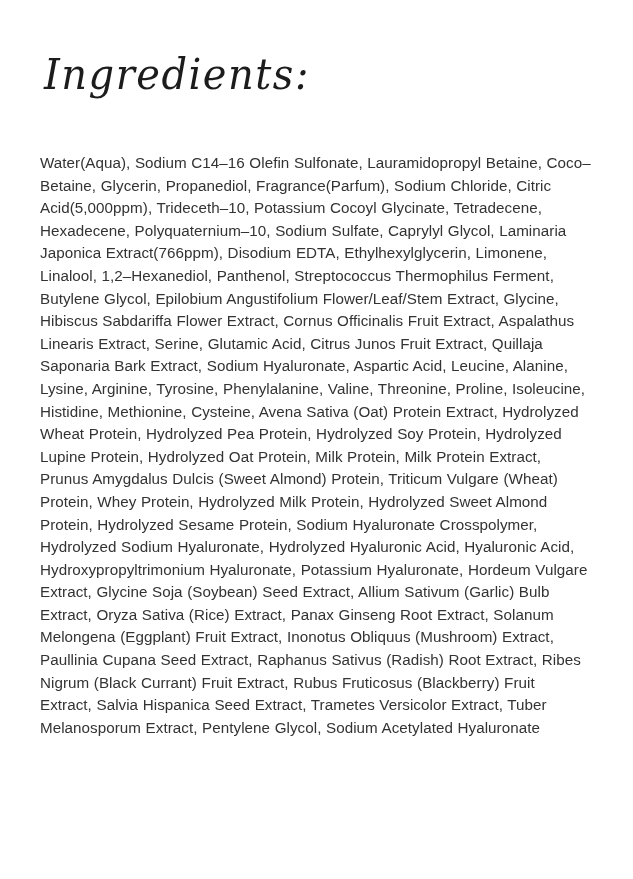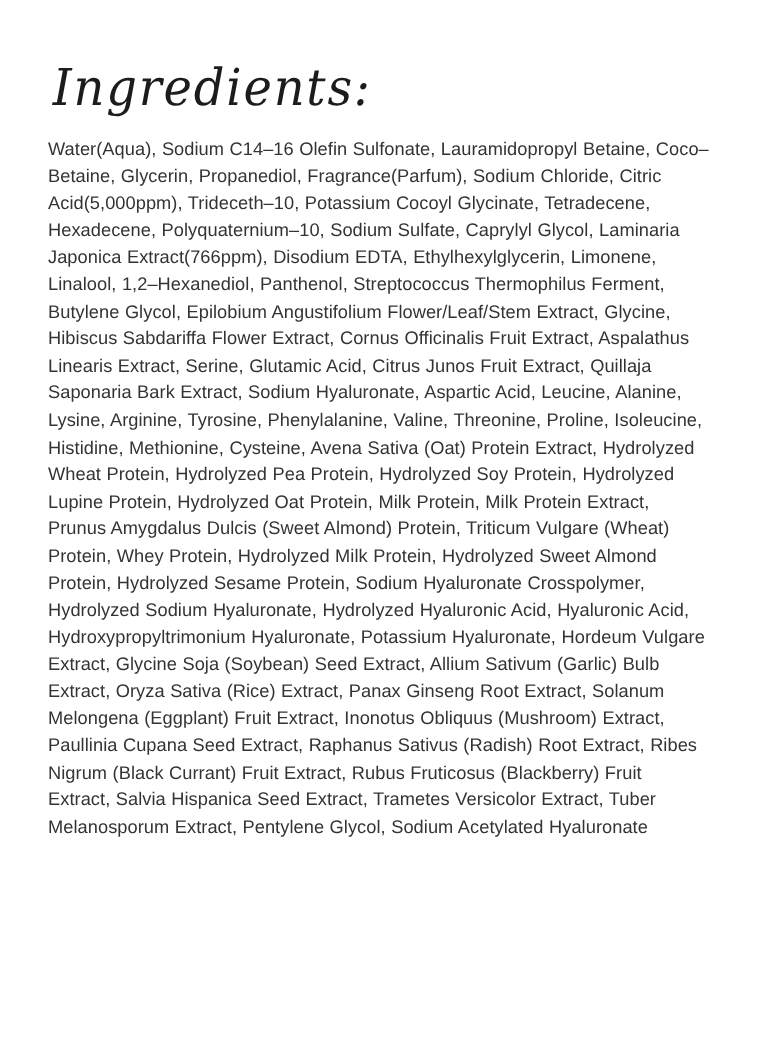--- a/index.html
+++ b/index.html
@@ -29,21 +29,21 @@
     letter-spacing: 1.5px;
     color: #1c1c1c;
     margin: 0 0 0 4px;
     padding-top: 6px;
     line-height: 1.1;
     white-space: nowrap;
     transform: scaleY(1.06);
     transform-origin: left top;
   }
   .body-text {
-    margin-top: 20px;
+    margin-top: 58px;
     font-size: 15.2px;
     line-height: 22.6px;
     letter-spacing: 0.05px;
     color: #333333;
     text-align: left;
     word-spacing: 0.3px;
   }
 </style>
 </head>
 <body>

